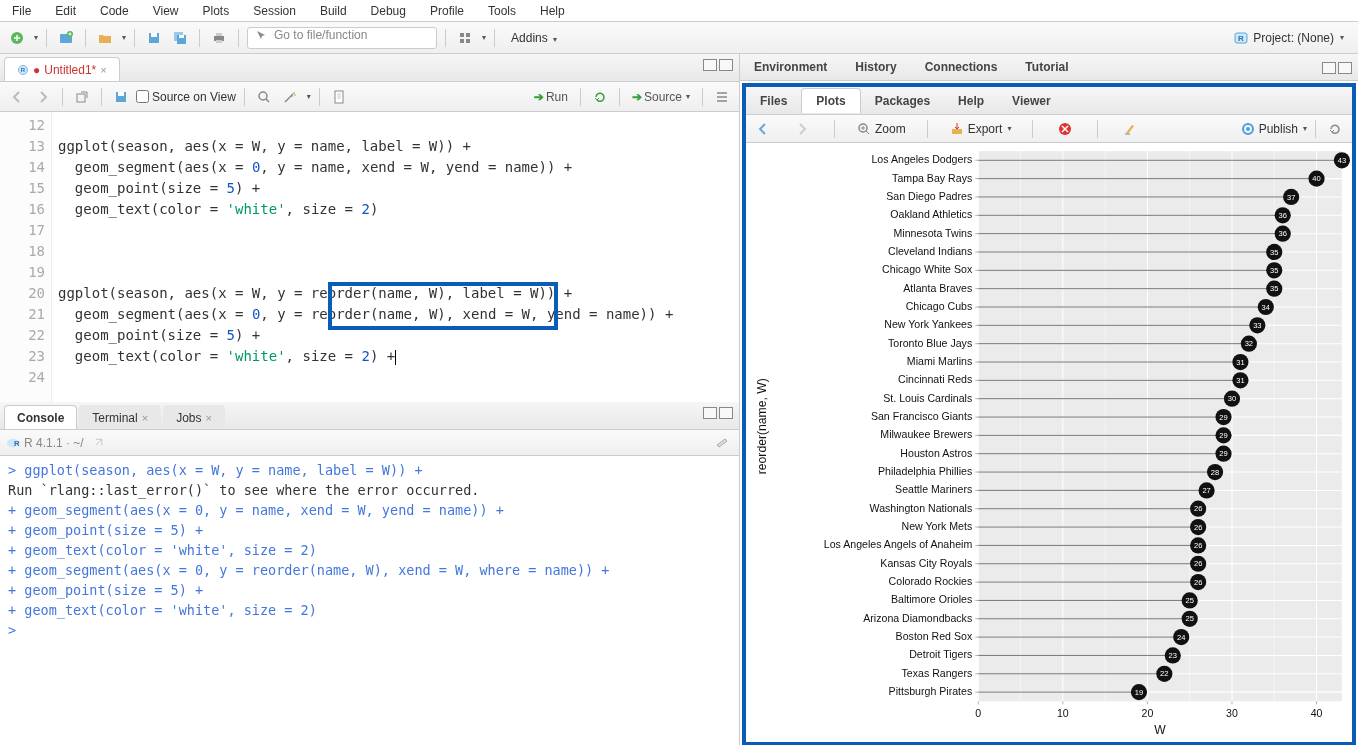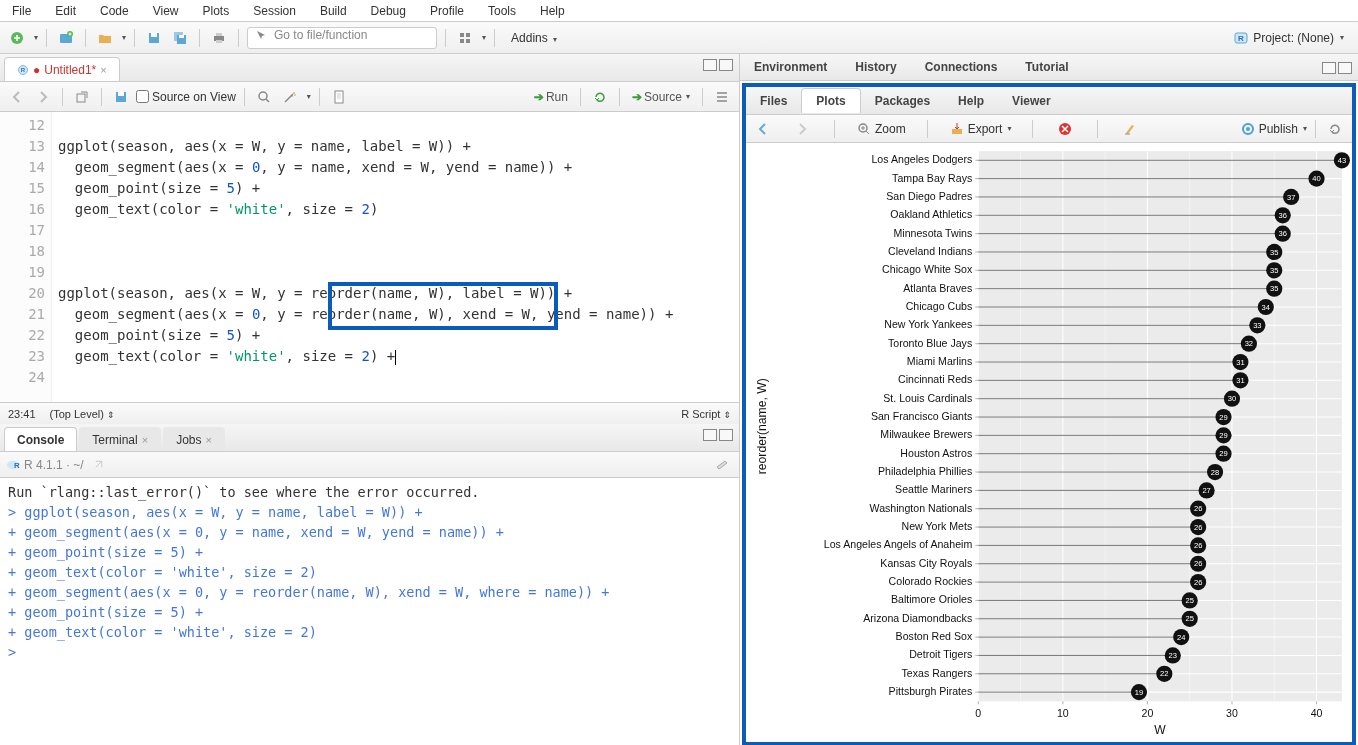--- a/index.html
+++ b/index.html
@@ -247,25 +247,20 @@
             <path d="M3 4h10M3 8h10M3 12h10" stroke="#888" stroke-width="1.5"></path>
           </svg>
         </span>
     </div>
 
     <div class="editor" style="height:290px;flex:none">
       <div class="gutter" id="gutter">12<br>13<br>14<br>15<br>16<br>17<br>18<br>19<br>20<br>21<br>22<br>23<br>24<br></div>
       <div class="code" id="code"><br>ggplot(season, aes(x = W, y = name, label = W)) +<br>  geom_segment(aes(x = <span class="num">0</span>, y = name, xend = W, yend = name)) +<br>  geom_point(size = <span class="num">5</span>) +<br>  geom_text(color = <span class="str">'white'</span>, size = <span class="num">2</span>)<br><br><br><br>ggplot(season, aes(x = W, y = reorder(name, W), label = W)) +<br>  geom_segment(aes(x = <span class="num">0</span>, y = reorder(name, W), xend = W, yend = name)) +<br>  geom_point(size = <span class="num">5</span>) +<br>  geom_text(color = <span class="str">'white'</span>, size = <span class="num">2</span>) +<span class="cursor-line"></span><br><br></div>
       <div class="hlbox" style="left:328px;top:170px;width:230px;height:48px"></div>
     </div>
-    <div class="statusbar">
-      <span>23:41</span>
-      <span style="margin-left:14px"><span>(Top Level)</span> <span style="font-size:9px">⇕</span></span>
-      <span class="right"><span>R Script</span> <span style="font-size:9px">⇕</span></span>
-    </div>
 
     <div class="pane-tabs">
       <div class="tab">
           <b>Console</b>
         </div>
       <div class="tab inactive">
           <span>Terminal</span> 
           <span class="close-x">×</span>
         </div>
       <div class="tab inactive">
@@ -287,22 +282,22 @@
           <path d="M5 3h8v8M13 3l-8 8" stroke="#bbb" fill="none"></path>
         </svg>
       <div class="spacer"></div>
       <span class="tb-btn">
           <svg class="icon-svg" viewBox="0 0 16 16">
             <path d="M3 10l8-6 2 2-8 6z" fill="#ddd" stroke="#aaa"></path>
           </svg>
         </span>
     </div>
     <div class="console" id="console-out">
+        <div><span class="prompt">&gt; ggplot(season, aes(x = W, y = name, label = W)) +</span></div>
         <div><span class="">Run `rlang::last_error()` to see where the error occurred.</span></div>
-        <div><span class="prompt">&gt; ggplot(season, aes(x = W, y = name, label = W)) +</span></div>
         <div><span class="plus">+   geom_segment(aes(x = 0, y = name, xend = W, yend = name)) +</span></div>
         <div><span class="plus">+   geom_point(size = 5) +</span></div>
         <div><span class="plus">+   geom_text(color = 'white', size = 2)</span></div>
         <div><span class="plus">+   geom_segment(aes(x = 0, y = reorder(name, W), xend = W, where = name)) +</span></div>
         <div><span class="plus">+   geom_point(size = 5) +</span></div>
         <div><span class="plus">+   geom_text(color = 'white', size = 2)</span></div>
         <div><span class="prompt">&gt; </span></div>
       </div>
   </div>
 

